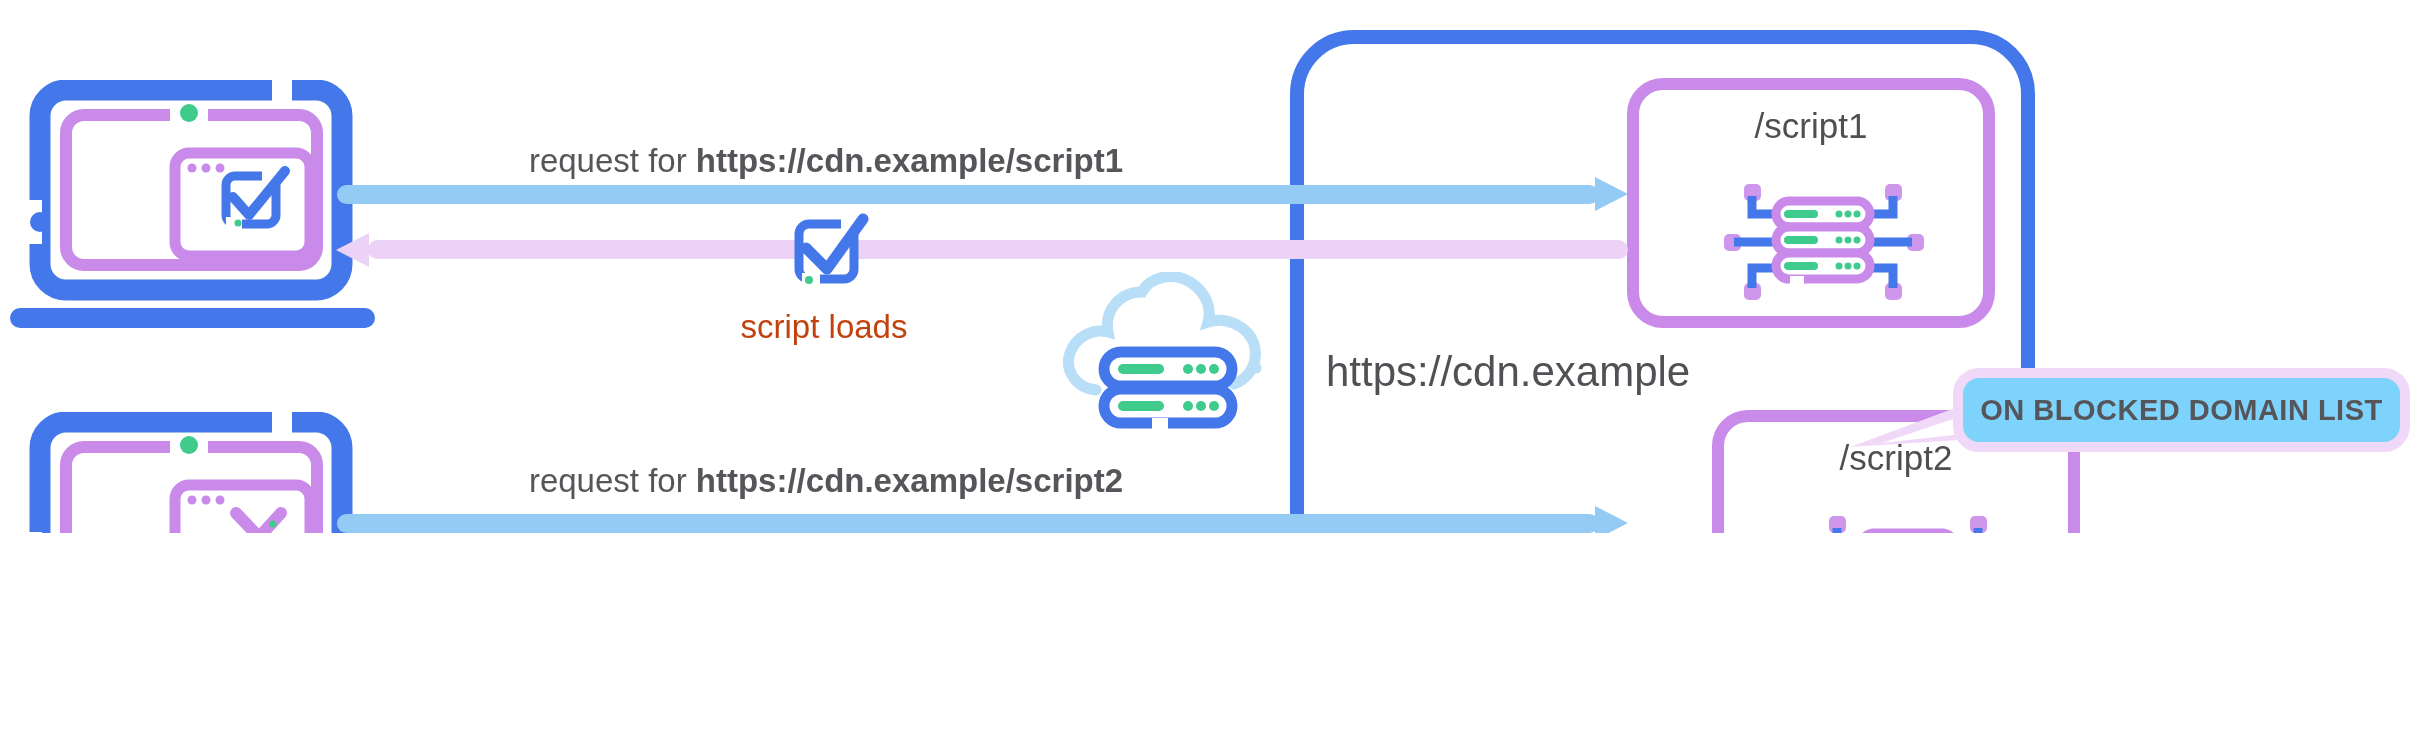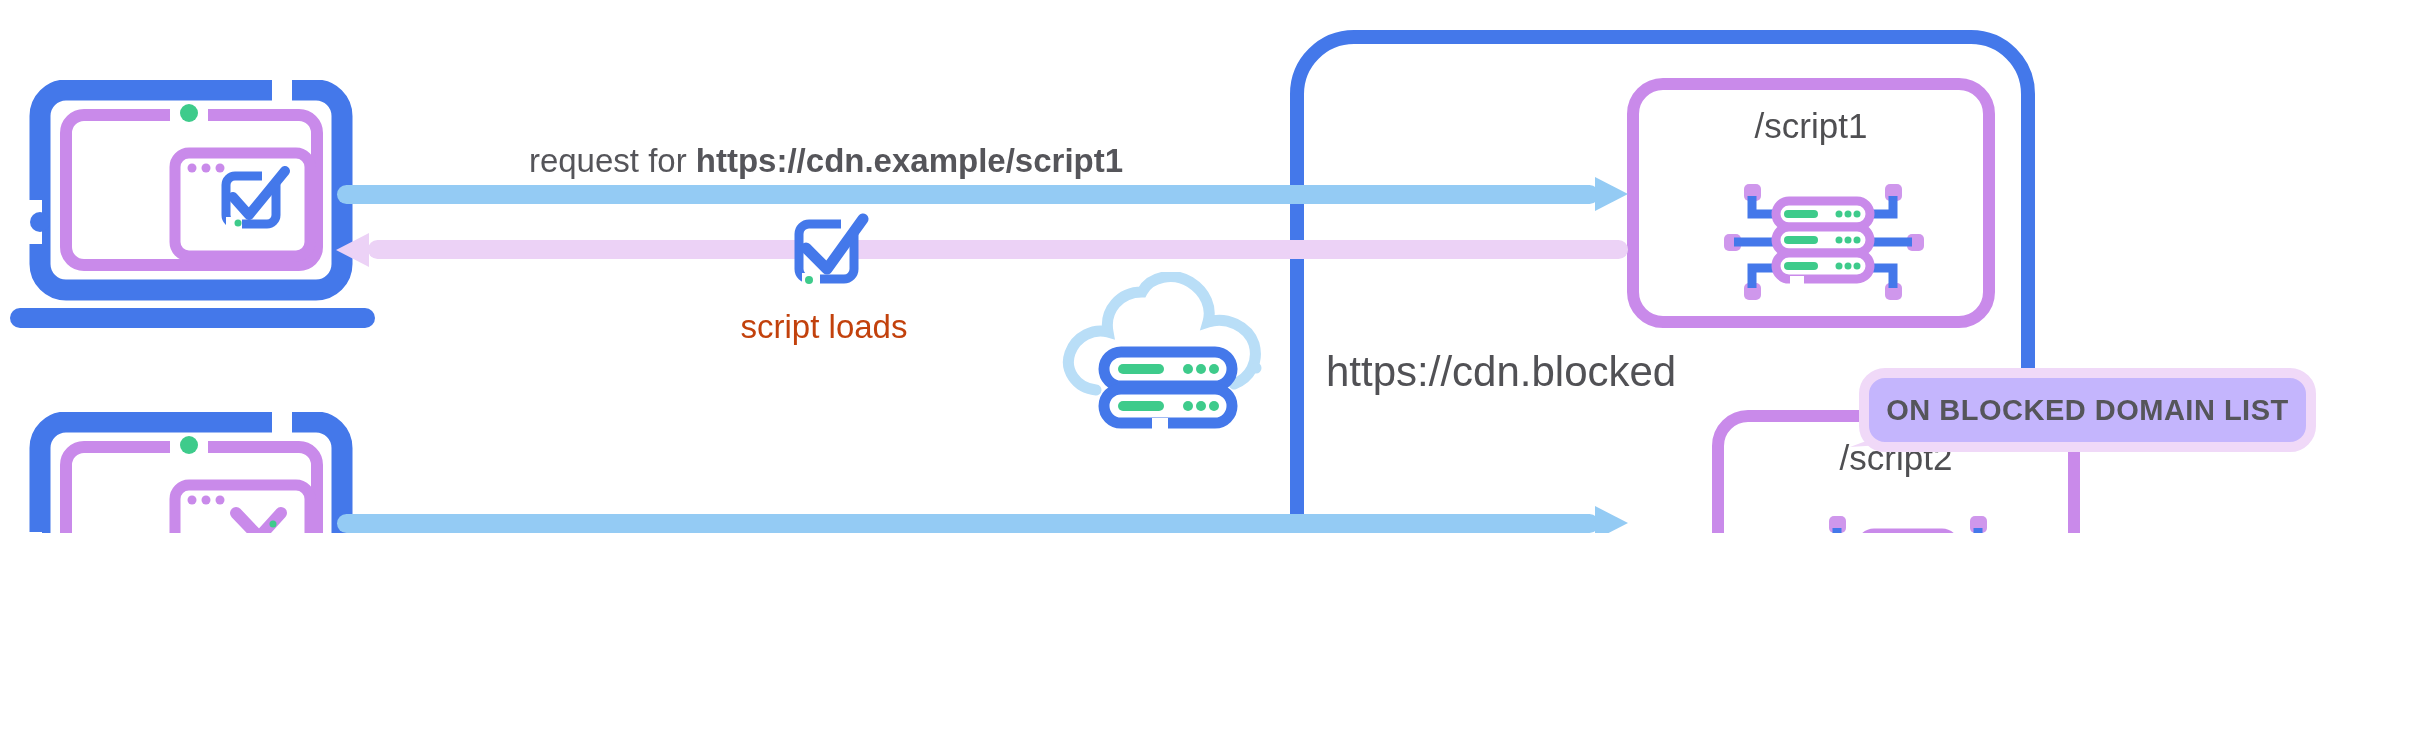--- a/index.html
+++ b/index.html
@@ -47,22 +47,22 @@
   .flow-label {
     width:800px; text-align:center; font-size:33px; color:#55555a; z-index:4; white-space:nowrap;
   }
   .flow-label b { font-weight:700; color:#55555a; }
   .result-label {
     width:800px; text-align:center; font-size:33px; color:#c2410c; z-index:4; white-space:nowrap;
   }
 
   
   .callout {
-    left:1859px; top:368px; width:457px; height:84px; box-sizing:border-box;
-    border:10px solid #f0d9f8; border-radius:26px; background:#c4b5fd; z-index:9;
+    left:1953px; top:368px; width:457px; height:84px; box-sizing:border-box;
+    border:10px solid #f0d9f8; border-radius:26px; background:#7dd3fc; z-index:9;
     display:flex; align-items:center; justify-content:center;
   }
   .callout-text {
     font-size:29px; font-weight:700; color:#55555a; letter-spacing:0.5px; white-space:nowrap;
   }
   .callout-tail { left:1850px; top:395px; z-index:8; }
 
   .icon-layer { z-index:6; }
   .laptop { z-index:3; }
   .cloud { left:1060px; top:272px; z-index:2; }
@@ -130,20 +130,23 @@
   <div class="abs head-right" style="left:1595px; top:506px;"></div>
 
   <div class="abs arrow-bar bar-pink" style="left:368px; top:571px; width:1260px;"></div>
   <div class="abs head-left" style="left:336px; top:564px;"></div>
 
   <div class="abs flow-label" style="left:426px; top:142px;">
     <span>request for </span><b>https://cdn.example/script1</b>
   </div>
   <div class="abs result-label" style="left:424px; top:308px;">script loads</div>
 
+  <div class="abs flow-label" style="left:426px; top:462px;">
+    <span>request for </span><b>https://cdn.example/script2</b>
+  </div>
 
   <svg class="abs icon-layer" style="left:793px; top:211px;" width="76" height="76" viewBox="0 0 76 76">
     <rect x="6" y="13" width="55" height="55" rx="10" fill="#ffffff" stroke="#4478ea" stroke-width="9"></rect>
     <rect x="48" y="6" width="18" height="16" fill="#ffffff"></rect>
     <rect x="9" y="62" width="18" height="12" fill="#ffffff"></rect>
     <circle cx="16" cy="69" r="4" fill="#3ecb8b"></circle>
     <polyline points="13,37 34,58 70,8" fill="none" stroke="#4478ea" stroke-width="11" stroke-linecap="round" stroke-linejoin="round"></polyline>
   </svg>
 
   <svg class="abs icon-layer" style="left:790px; top:553px;" width="72" height="78" viewBox="0 0 72 78">
@@ -169,21 +172,21 @@
       <circle cx="128" cy="97" r="5"></circle>
         <circle cx="141" cy="97" r="5"></circle>
         <circle cx="154" cy="97" r="5"></circle>
       <circle cx="128" cy="134" r="5"></circle>
         <circle cx="141" cy="134" r="5"></circle>
         <circle cx="154" cy="134" r="5"></circle>
     </g>
   </svg>
 
   <div class="abs cdn-box"></div>
-  <div class="abs cdn-domain">https://cdn.blocked</div>
+  <div class="abs cdn-domain">https://cdn.example</div>
 
   <div class="abs endpoint-box endpoint-1">
     <span class="endpoint-title">/script1</span>
     <svg class="rack-icon" width="200" height="116" viewBox="0 0 200 116">
       <g fill="#cf97ec">
         <rect x="20" y="0" width="17" height="17" rx="5"></rect>
           <rect x="161" y="0" width="17" height="17" rx="5"></rect>
         <rect x="0" y="50" width="17" height="17" rx="5"></rect>
           <rect x="183" y="50" width="17" height="17" rx="5"></rect>
         <rect x="20" y="99" width="17" height="17" rx="5"></rect>

